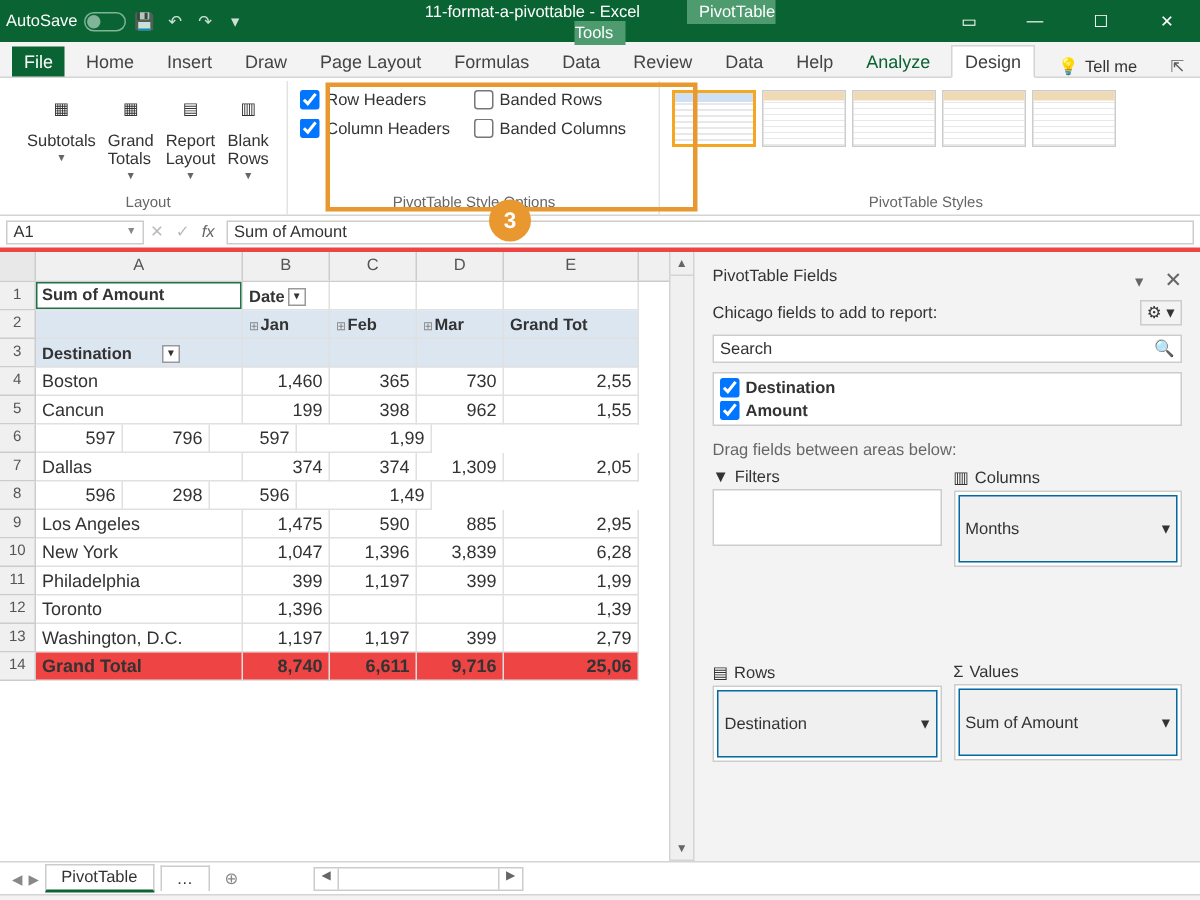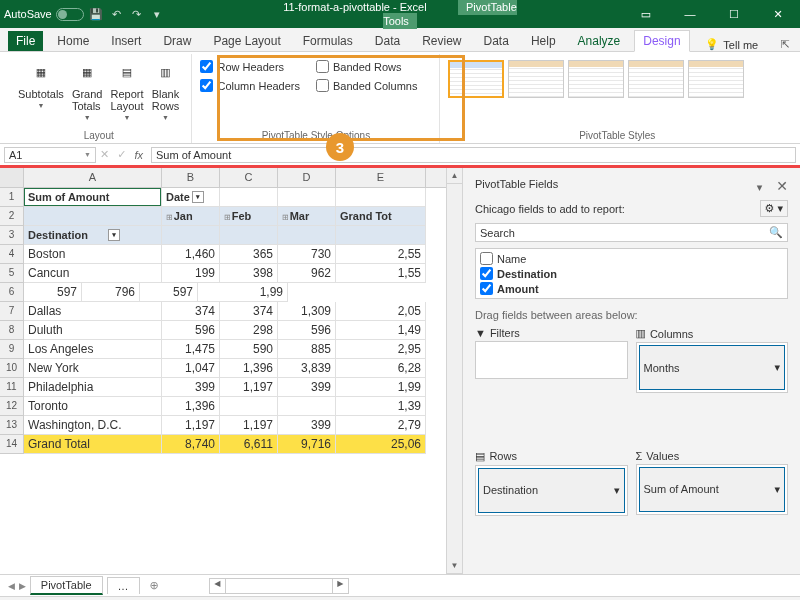--- a/index.html
+++ b/index.html
@@ -12,21 +12,21 @@
 .titlebar svg,.titlebar span{color:#fff}
 .autosave{display:flex;align-items:center;gap:4px;font-size:11px}
 .toggle{width:28px;height:13px;border:1px solid #7fb499;border-radius:7px;position:relative}
 .toggle::after{content:"";width:9px;height:9px;background:#7fb499;border-radius:50%;position:absolute;top:1px;left:1px}
 .winbtn{width:36px;height:28px;display:flex;align-items:center;justify-content:center;cursor:pointer}
 .qat-ico{width:14px;height:14px;display:inline-flex;align-items:center;justify-content:center;opacity:.8}
 .tabs{height:24px;background:#f3f3f3;display:flex;align-items:flex-end;padding:0 8px;gap:6px;border-bottom:1px solid #d4d4d4}
 .tab{padding:3px 8px;font-size:12px;cursor:pointer;color:#444}
 .tab.file{background:#0a6332;color:#fff}
 .tab.ctx{color:#0a6332}
-.tab.active{background:#fff;border:1px solid #d4d4d4;border-bottom:1px solid #fff;margin-bottom:-1px;color:#8b5cf6;font-weight:400}
+.tab.active{background:#fff;border:1px solid #d4d4d4;border-bottom:1px solid #fff;margin-bottom:-1px;color:#404040;font-weight:400}
 .tellme{margin-left:10px;display:flex;align-items:center;gap:4px;color:#666}
 .ribbon{height:92px;background:#fff;border-bottom:1px solid #d4d4d4;display:flex;padding:2px 6px 0 6px}
 .grp{border-right:1px solid #e3e3e3;padding:2px 8px 0 8px;display:flex;flex-direction:column}
 .grp-body{flex:1;display:flex;align-items:flex-start}
 .grp-label{text-align:center;font-size:10px;color:#666;padding:2px 0}
 .bigbtn{display:flex;flex-direction:column;align-items:center;gap:2px;padding:2px 4px;cursor:pointer;font-size:11px}
 .bigbtn .ico{width:28px;height:28px;display:flex;align-items:center;justify-content:center}
 .bigbtn .drop{font-size:7px;color:#666}
 .styopt{padding-top:4px;display:grid;grid-template-columns:auto auto;gap:6px 16px;font-size:12px}
 .styopt label{display:flex;align-items:center;gap:4px}
@@ -46,21 +46,21 @@
 .workarea{display:flex;height:406px}
 .sheet{flex:1;background:#fff;display:flex;flex-direction:column;min-width:0}
 .colhdrs{display:flex;height:20px;background:#f0f0f0;border-bottom:1px solid #ccc}
 .corner{width:24px;border-right:1px solid #ccc;background:#e8e8e8}
 .ch{border-right:1px solid #ccc;text-align:center;font-size:11px;color:#555;line-height:19px;background:#f0f0f0}
 .rows{flex:1;overflow:hidden}
 .row{display:flex;height:19px}
 .rh{width:24px;border-right:1px solid #ccc;border-bottom:1px solid #ccc;background:#f0f0f0;text-align:center;font-size:10px;color:#555;line-height:18px}
 .cell{border-right:1px solid #e0e0e0;border-bottom:1px solid #e0e0e0;padding:0 4px;line-height:18px;font-size:12px;white-space:nowrap;overflow:hidden}
 .row.hdr .cell{background:#dce6f1}
-.row.total .cell{background:#fde047;font-weight:normal}
+.row.total .cell{background:#ef4444;font-weight:bold}
 .cA{width:138px}.cB{width:58px}.cC{width:58px}.cD{width:58px}.cE{width:90px}
 .bold{font-weight:bold}
 .num{text-align:right}
 .sel-cell{outline:2px solid #217346;outline-offset:-1px}
 .fieldbtn{display:inline-flex;align-items:center;gap:2px;font-weight:bold}
 .dropico{width:12px;height:12px;border:1px solid #999;display:inline-flex;align-items:center;justify-content:center;font-size:7px;background:#fff}
 .expico{font-size:8px;color:#888;margin-right:1px}
 .side-scroll{width:16px;background:#f0f0f0;border-left:1px solid #d4d4d4;display:flex;flex-direction:column}
 .scroll-btn{height:16px;display:flex;align-items:center;justify-content:center;font-size:8px;color:#666;border-bottom:1px solid #d4d4d4}
 .taskpane{width:338px;background:#f3f3f3;border-left:1px solid #d4d4d4;padding:10px 12px;display:flex;flex-direction:column;gap:6px}
@@ -285,21 +285,20 @@
         <div class="row ">
           <div class="rh">7</div>
           <div class="cell cA ">Dallas</div>
           <div class="cell cB num">374</div>
           <div class="cell cC num">374</div>
           <div class="cell cD num">1,309</div>
           <div class="cell cE num">2,05</div>
         </div>
         <div class="row ">
           <div class="rh">8</div>
-          <div class="cell cA ">Duluth</div>
           <div class="cell cB num">596</div>
           <div class="cell cC num">298</div>
           <div class="cell cD num">596</div>
           <div class="cell cE num">1,49</div>
         </div>
         <div class="row ">
           <div class="rh">9</div>
           <div class="cell cA ">Los Angeles</div>
           <div class="cell cB num">1,475</div>
           <div class="cell cC num">590</div>
@@ -361,24 +360,20 @@
     </div>
     <div class="tp-sub">
       <span>Chicago fields to add to report:</span>
       <span style="border:1px solid #ccc;padding:1px 4px">⚙ ▾</span>
     </div>
     <div class="tp-search">
         <span>Search</span>
         <span style="margin-left:auto">🔍</span>
       </div>
     <div class="tp-fields">
-      <div class="tp-field">
-          <input type="checkbox" style="">
-          <span>Name</span>
-        </div>
       <div class="tp-field">
           <input type="checkbox" checked="" style="">
           <b>Destination</b>
         </div>
       <div class="tp-field">
           <input type="checkbox" checked="" style="">
           <b>Amount</b>
         </div>
     </div>
     <div class="tp-drag-label">Drag fields between areas below:</div>

